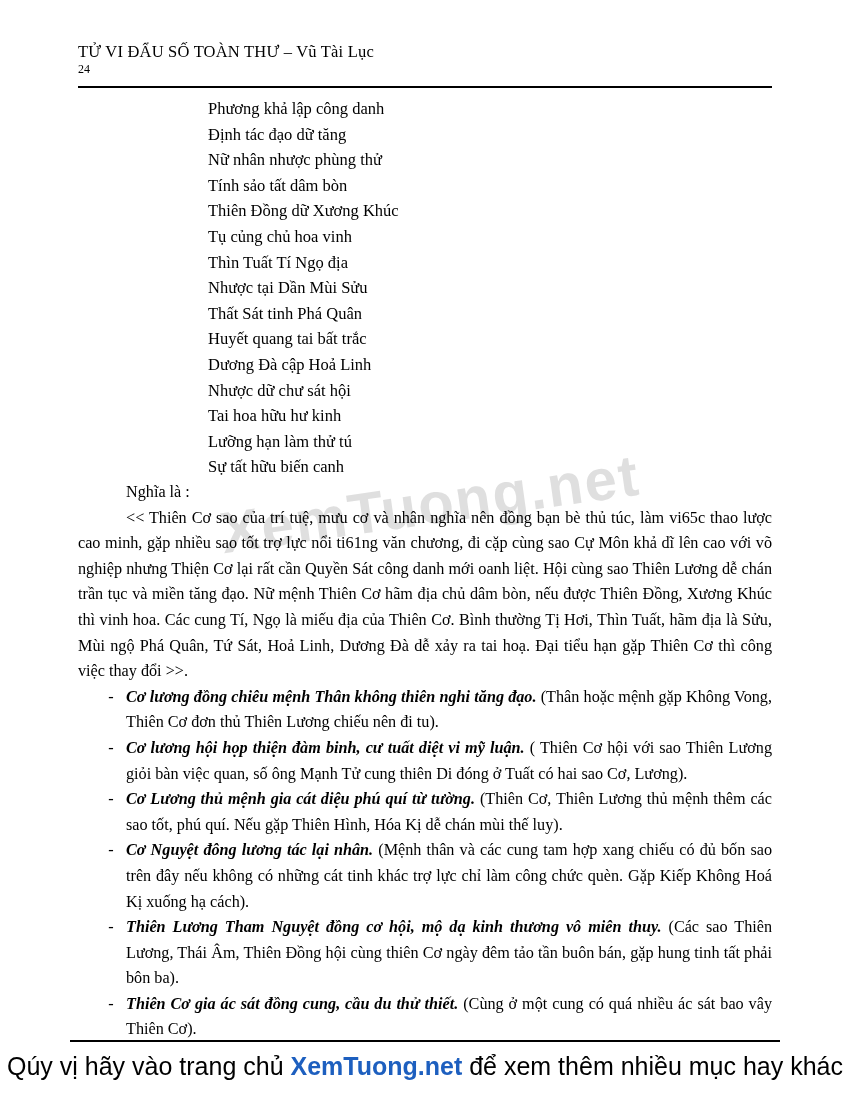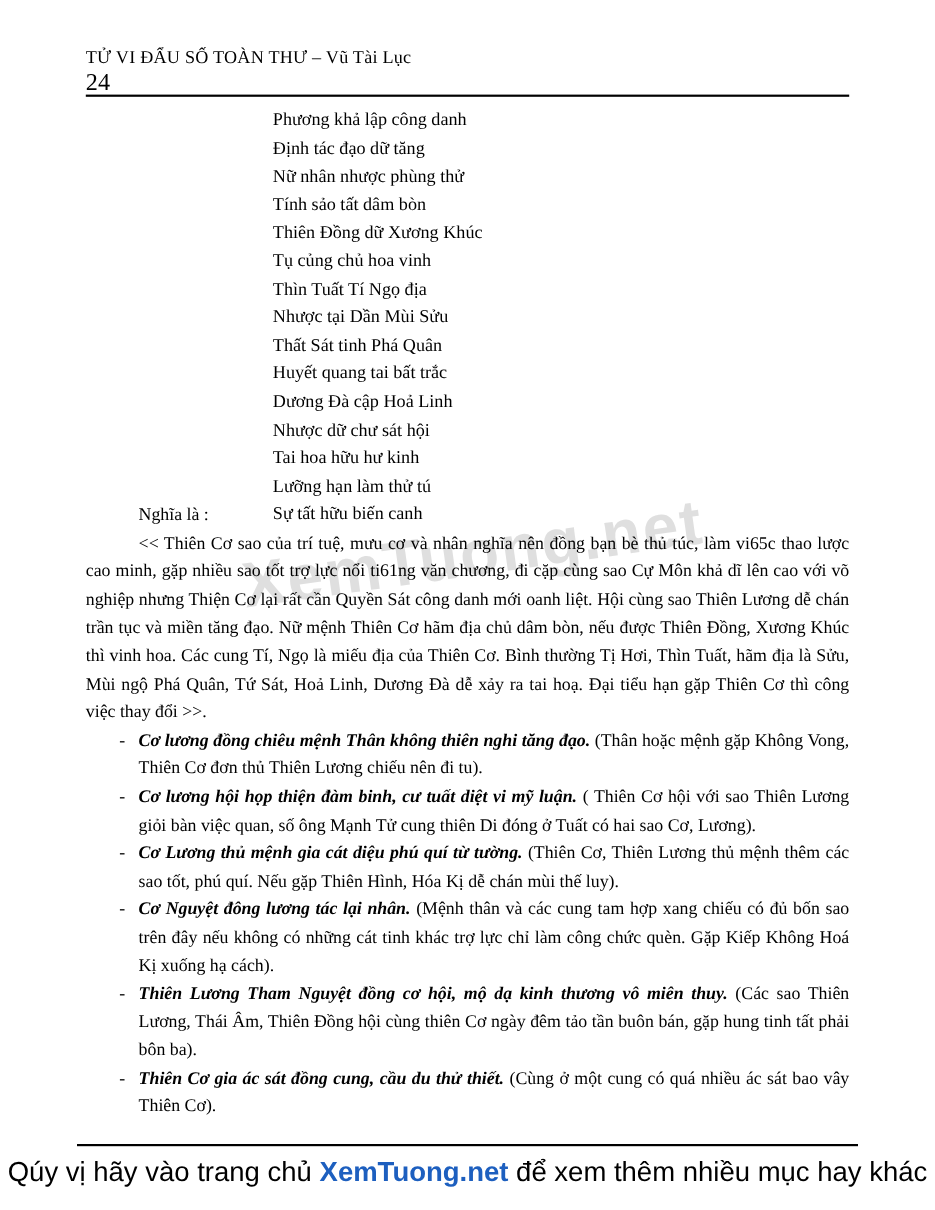--- a/index.html
+++ b/index.html
@@ -27,50 +27,49 @@
     align-items: baseline;
     justify-content: space-between;
     flex-direction: column;
   }
   .header-title {
     font-size: 16.5px;
     letter-spacing: 0.2px;
     white-space: nowrap;
   }
   .header-page {
-    font-size: 22px;
+    font-size: 12px;
   }
   .header-rule {
     position: absolute;
     left: 78px;
     top: 86px;
     width: 694px;
     height: 2px;
     background: #000000;
   }
 
   
   .verse {
     position: absolute;
     left: 208px;
     top: 96px;
     width: 520px;
-    margin-left: 40px;
   }
   .verse div {
     font-size: 16.5px;
     line-height: 25.6px;
     white-space: nowrap;
   }
 
   
   .body {
     position: absolute;
     left: 78px;
-    top: 456px;
+    top: 480px;
     width: 694px;
     font-size: 16.2px;
     line-height: 25.6px;
     text-align: justify;
   }
   .body p {
     margin: 0;
     text-indent: 48px;
   }
   .bullet-row {

